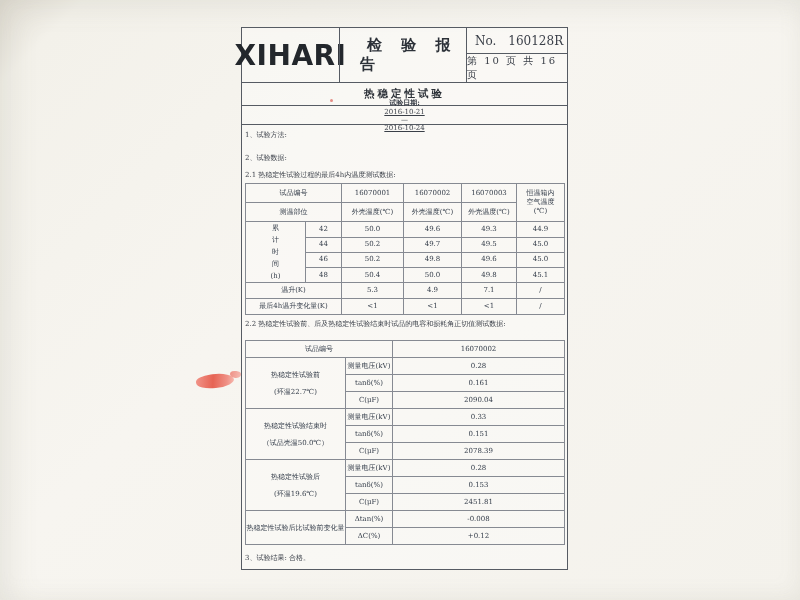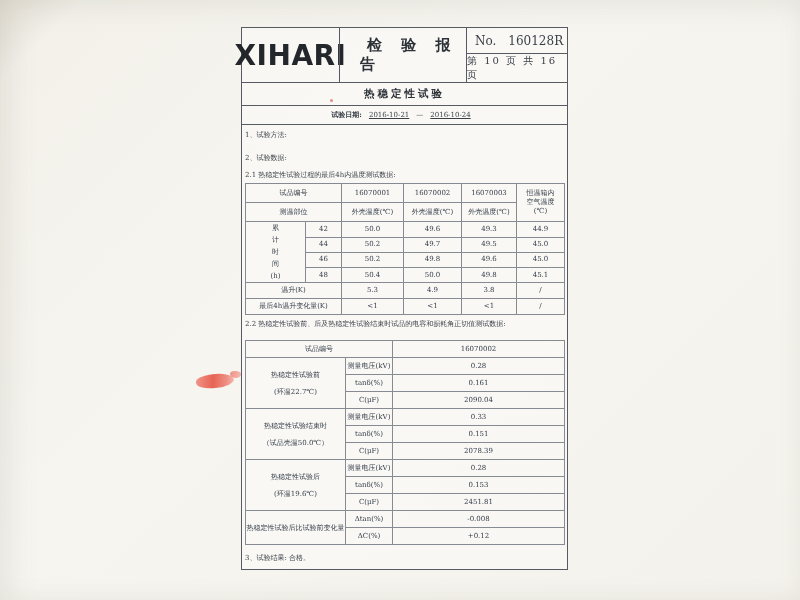--- a/index.html
+++ b/index.html
@@ -21,21 +21,21 @@
   .hdr{display:flex;height:54px;border-bottom:1px solid #565b63;}
   .logo-cell{width:97px;display:flex;align-items:center;justify-content:center;}
   .logo{font-family:"DejaVu Sans","Liberation Sans",sans-serif;font-weight:900;font-size:28px;letter-spacing:0.5px;color:#23272c;}
   .rtitle-cell{flex:1;border-left:1px solid #565b63;border-right:1px solid #565b63;display:flex;align-items:center;justify-content:center;padding-left:20px;}
   .rtitle{font-size:15px;font-weight:bold;letter-spacing:7px;text-indent:7px;color:#2c3138;}
   .no-col{width:100px;display:flex;flex-direction:column;}
   .no-top{height:26px;border-bottom:1px solid #565b63;display:flex;align-items:center;padding-left:8px;font-size:12px;gap:12px;box-sizing:border-box;}
   .no-bottom{flex:1;display:flex;align-items:center;justify-content:flex-end;font-size:10px;letter-spacing:2px;}
   .doc-title-row{height:22px;border-bottom:1px solid #565b63;display:flex;align-items:center;justify-content:center;}
   .doc-title{font-weight:bold;font-size:10.5px;letter-spacing:3px;color:#2c3138;}
-  .date-row{height:18px;border-bottom:1px solid #565b63;display:flex;align-items:center;justify-content:center;font-size:7px;}
+  .date-row{height:18px;border-bottom:1px solid #565b63;display:flex;align-items:center;justify-content:center;font-size:7px;flex-direction:column;}
   .date-row .gap{margin:0 7px;text-decoration:underline;}
   .date-label{font-weight:bold;}
   .bodyc{padding:2px 3px 0 3px;font-size:7px;line-height:1.3;}
   .sec-head{margin-top:4px;}
   .para{margin:4px 0 0 0;text-indent:14px;text-align:justify;line-height:9.5px;font-size:7px;}
   .sec2-head{margin-top:14px;}
   .cap{margin-top:8px;margin-bottom:3px;}
   .cap22{margin-top:5px;margin-bottom:11px;}
   table{border-collapse:collapse;width:100%;table-layout:fixed;}
   td{border:1px solid #868a92;text-align:center;vertical-align:middle;font-size:7px;padding:0;overflow:hidden;color:#333c49;}
@@ -163,21 +163,21 @@
           <td>48</td>
           <td>50.4</td>
           <td>50.0</td>
           <td>49.8</td>
           <td>45.1</td>
         </tr>
         <tr class="r16">
           <td colspan="2">温升(K)</td>
           <td>5.3</td>
           <td>4.9</td>
-          <td>3.8</td>
+          <td>7.1</td>
           <td>/</td>
         </tr>
         <tr class="r16">
           <td colspan="2">最后4h温升变化量(K)</td>
           <td>&lt;1</td>
           <td>&lt;1</td>
           <td>&lt;1</td>
           <td>/</td>
         </tr>
       </tbody>

